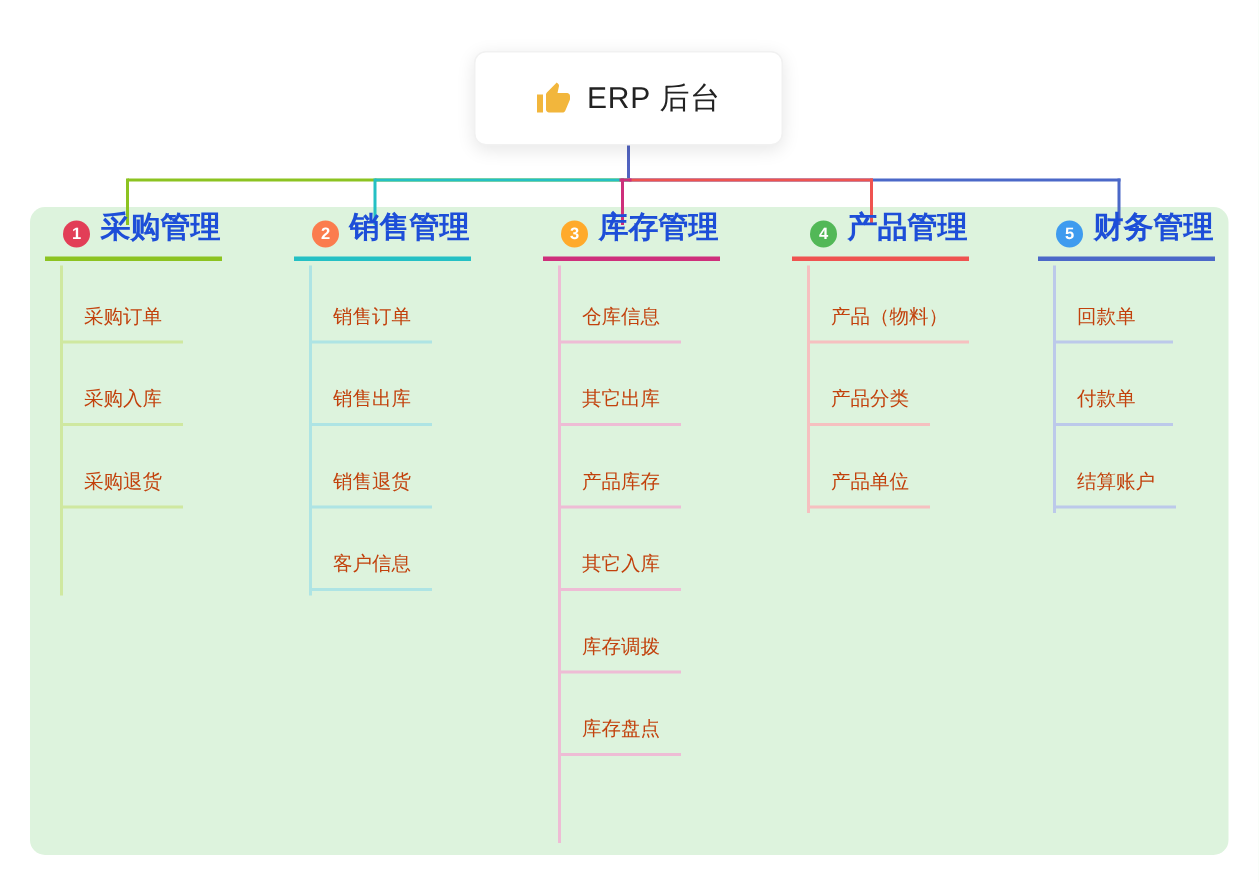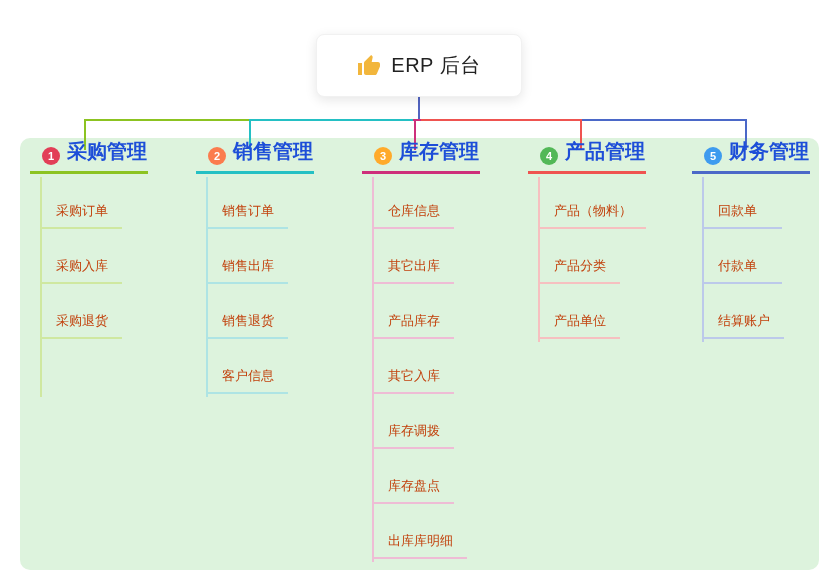--- a/index.html
+++ b/index.html
@@ -139,23 +139,20 @@
       </div>
     <div class="child">
         <span>其它入库</span>
       </div>
     <div class="child">
         <span>库存调拨</span>
       </div>
     <div class="child">
         <span>库存盘点</span>
       </div>
-    <div class="child">
-        <span>出库库明细</span>
-      </div>
   </div>
 
   <div class="branch b4" style="--line: #ef5350; --light: #f6c0c0; --badge: #52b857;">
     <div class="branch-header">
       <span class="badge">4</span>
       <span class="branch-label">产品管理</span>
     </div>
     <div class="spine"></div>
     <div class="child">
         <span>产品（物料）</span>

